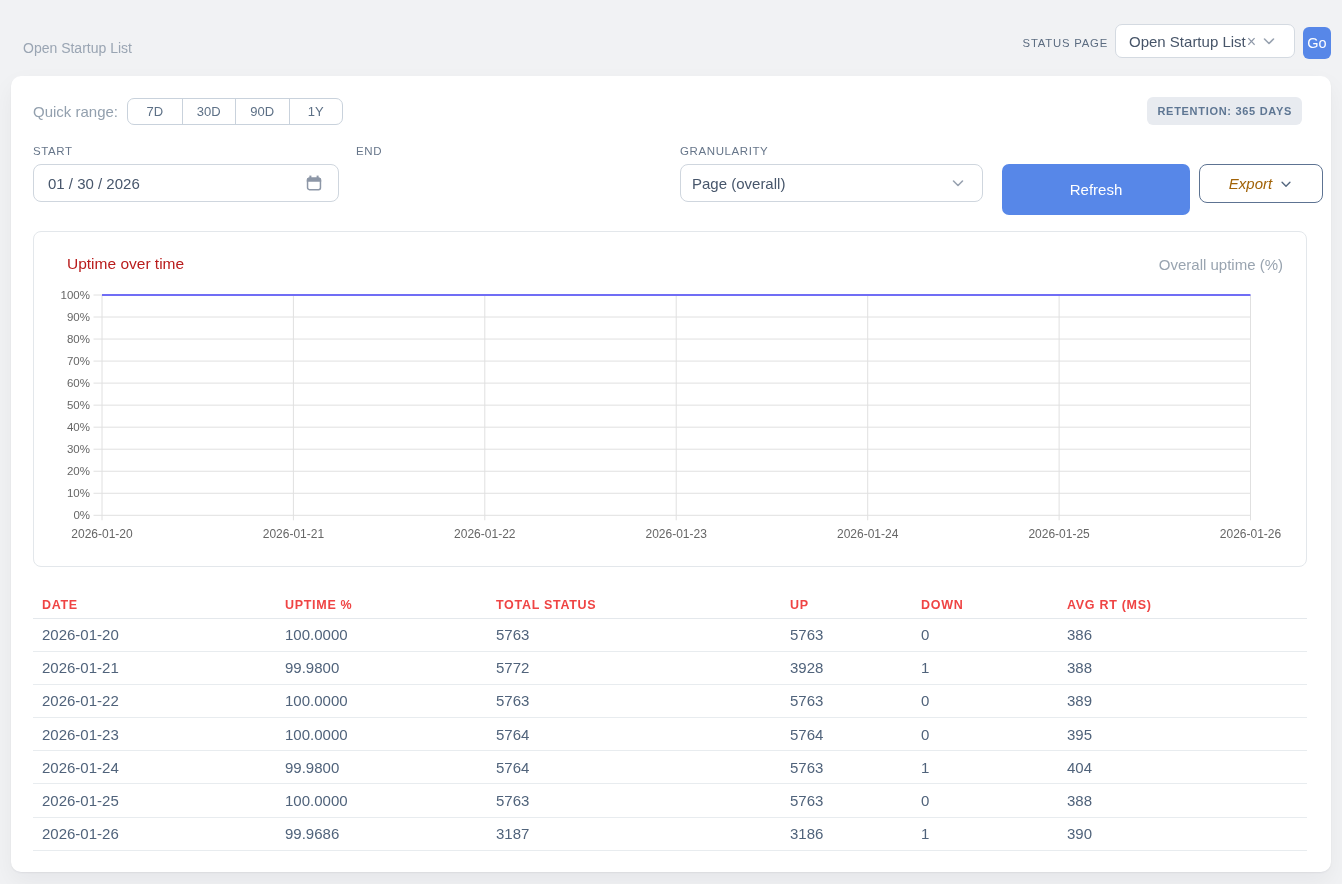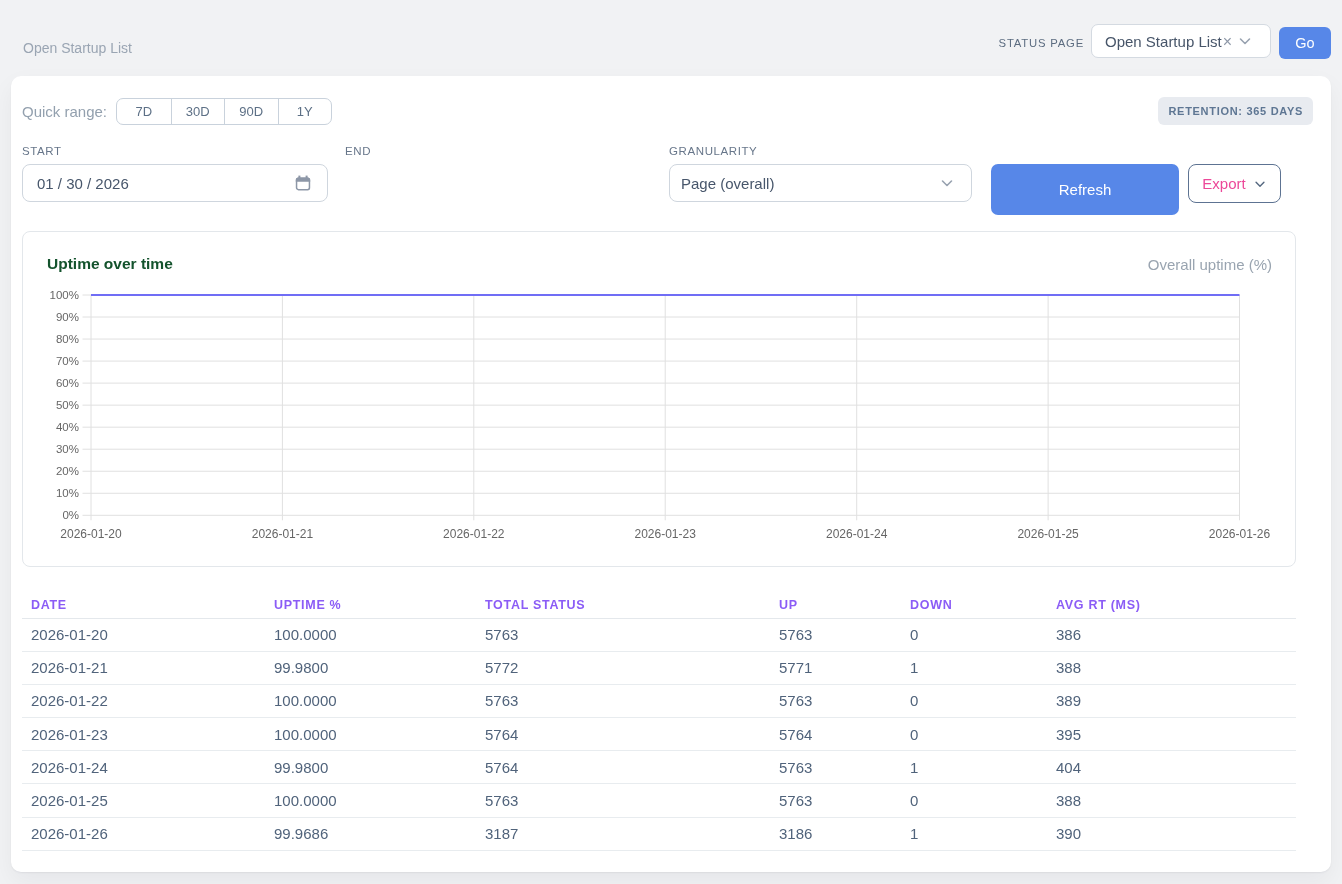--- a/index.html
+++ b/index.html
@@ -12,45 +12,45 @@
   }
   .hdr { position:relative; height:76px; }
   .title { position:absolute; left:22px; top:8px; font-size:24px; font-weight:700; color:#3d4e63; letter-spacing:0.2px; }
   .subtitle { position:absolute; left:23px; top:40px; font-size:14px; color:#9aa5b3; }
   .hdr-right { position:absolute; right:11px; top:23px; height:36px; display:flex; align-items:center; }
   .sp-label { font-size:11.3px; color:#5c6c80; letter-spacing:0.8px; margin-right:7px; position:relative; top:2px; }
   .sp-select { width:180px; height:34px; background:#fff; border:1px solid #d4dae1; border-radius:7px; display:flex; align-items:center; padding:0 17px 0 13px; margin-right:8px; }
   .sp-select .txt { font-size:15px; color:#475569; white-space:nowrap; }
   .sp-select .x { font-size:16px; color:#8d97a7; margin-left:1px; position:relative; top:0.5px; }
   .sp-select .chev { margin-left:auto; }
-  .go-btn { margin-top:3px; width:52px; height:32px; background:#5787e8; border-radius:6px; color:#fff; font-size:14.5px; display:flex; align-items:center; justify-content:center; }
+  .go-btn { margin-top:3px; width:28px; height:32px; background:#5787e8; border-radius:6px; color:#fff; font-size:14.5px; display:flex; align-items:center; justify-content:center; }
   .card { position:absolute; left:11px; top:76px; width:1320px; height:796px; background:#fff; border-radius:10px;
-          box-shadow:0 1px 2px rgba(16,24,40,.06), 0 10px 24px rgba(16,24,40,.05); padding:22px 11px; }
+          box-shadow:0 1px 2px rgba(16,24,40,.06), 0 10px 24px rgba(16,24,40,.05); padding:22px 22px; }
   .row1 { display:flex; align-items:center; height:27px; }
   .qr-label { font-size:15px; color:#93a0ae; margin-right:9px; }
   .qr-group { display:flex; height:27px; border:1px solid #c9d2dc; border-radius:7px; overflow:hidden; background:#fff; }
   .qr-btn { width:53.5px; display:flex; align-items:center; justify-content:center; font-size:13px; color:#5d7086; border-left:1px solid #c9d2dc; }
   .qr-btn:first-child { border-left:none; }
   .badge { margin-left:auto; margin-right:7px; height:28px; background:#e8ebf0; border-radius:6px; display:flex; align-items:center; padding:0 10px; font-size:11px; font-weight:700; letter-spacing:0.7px; color:#5e7693; margin-top:0px; margin-bottom:2px; }
   .form-row { position:relative; height:58px; margin-top:20px; }
   .field { position:absolute; top:0; }
   .f-label { font-size:11.5px; color:#67768a; letter-spacing:0.6px; margin-bottom:7px; }
   .f-input { height:38px; background:#fff; border:1px solid #cfd6de; border-radius:8px; display:flex; align-items:center; padding:0 16px 0 14px; font-size:15px; color:#47566b; }
   .f-input .cal { margin-left:auto; }
   .f-start { left:0; width:306px; }
   .f-end { left:323px; width:306px; }
   .f-gran { left:647px; width:303px; }
   .f-gran .f-input { padding-left:11px; }
   .refresh-btn { position:absolute; left:969px; top:19px; width:188px; height:51px; background:#5787e8; border-radius:7px; color:#fff; font-size:15px; display:flex; align-items:center; justify-content:center; }
-  .export-btn { position:absolute; left:1166px; top:19px; width:93px; height:39px; background:#fff; border:1px solid #5d7392; border-radius:8px; color:#ec4899; font-size:15px; display:flex; align-items:center; justify-content:center; gap:7px; }
+  .export-btn { position:absolute; left:1166px; top:19px; width:124px; height:39px; background:#fff; border:1px solid #5d7392; border-radius:8px; color:#a16207; font-size:15px; display:flex; align-items:center; justify-content:center; gap:7px;font-style:italic; }
   .chart-panel { position:relative; margin-top:28px; width:1274px; height:336px; border:1px solid #e3e7eb; border-radius:8px; }
-  .cp-title { position:absolute; left:24px; top:23px; font-size:15.5px; font-weight:700; color:#14532d; }
+  .cp-title { position:absolute; left:33px; top:23px; font-size:15.5px; font-weight:400; color:#b91c1c; }
   .cp-right { position:absolute; right:23px; top:24px; font-size:15px; color:#99a4b0; }
   table { border-collapse:collapse; margin-top:20.5px; width:1274px; table-layout:fixed; }
-  th { text-align:left; font-size:12.5px; font-weight:700; color:#8b5cf6; letter-spacing:0.7px; padding:10px 0 6px 9px; border-bottom:1px solid #e4e8ec; }
+  th { text-align:left; font-size:12.5px; font-weight:700; color:#ef4444; letter-spacing:0.7px; padding:10px 0 6px 9px; border-bottom:1px solid #e4e8ec; }
   td { height:33.2px; padding:0 0 0 9px; font-size:15px; color:#50637b; border-bottom:1px solid #e8ecef; }
 </style>
 </head>
 <body>
   <div class="hdr">
     <div class="subtitle">Open Startup List</div>
     <div class="hdr-right">
       <div class="sp-label">STATUS PAGE</div>
       <div class="sp-select">
         <span class="txt">Open Startup List</span>
@@ -189,21 +189,21 @@
           <td>100.0000</td>
           <td>5763</td>
           <td>5763</td>
           <td>0</td>
           <td>386</td>
         </tr>
         <tr>
           <td>2026-01-21</td>
           <td>99.9800</td>
           <td>5772</td>
-          <td>5771</td>
+          <td>3928</td>
           <td>1</td>
           <td>388</td>
         </tr>
         <tr>
           <td>2026-01-22</td>
           <td>100.0000</td>
           <td>5763</td>
           <td>5763</td>
           <td>0</td>
           <td>389</td>

